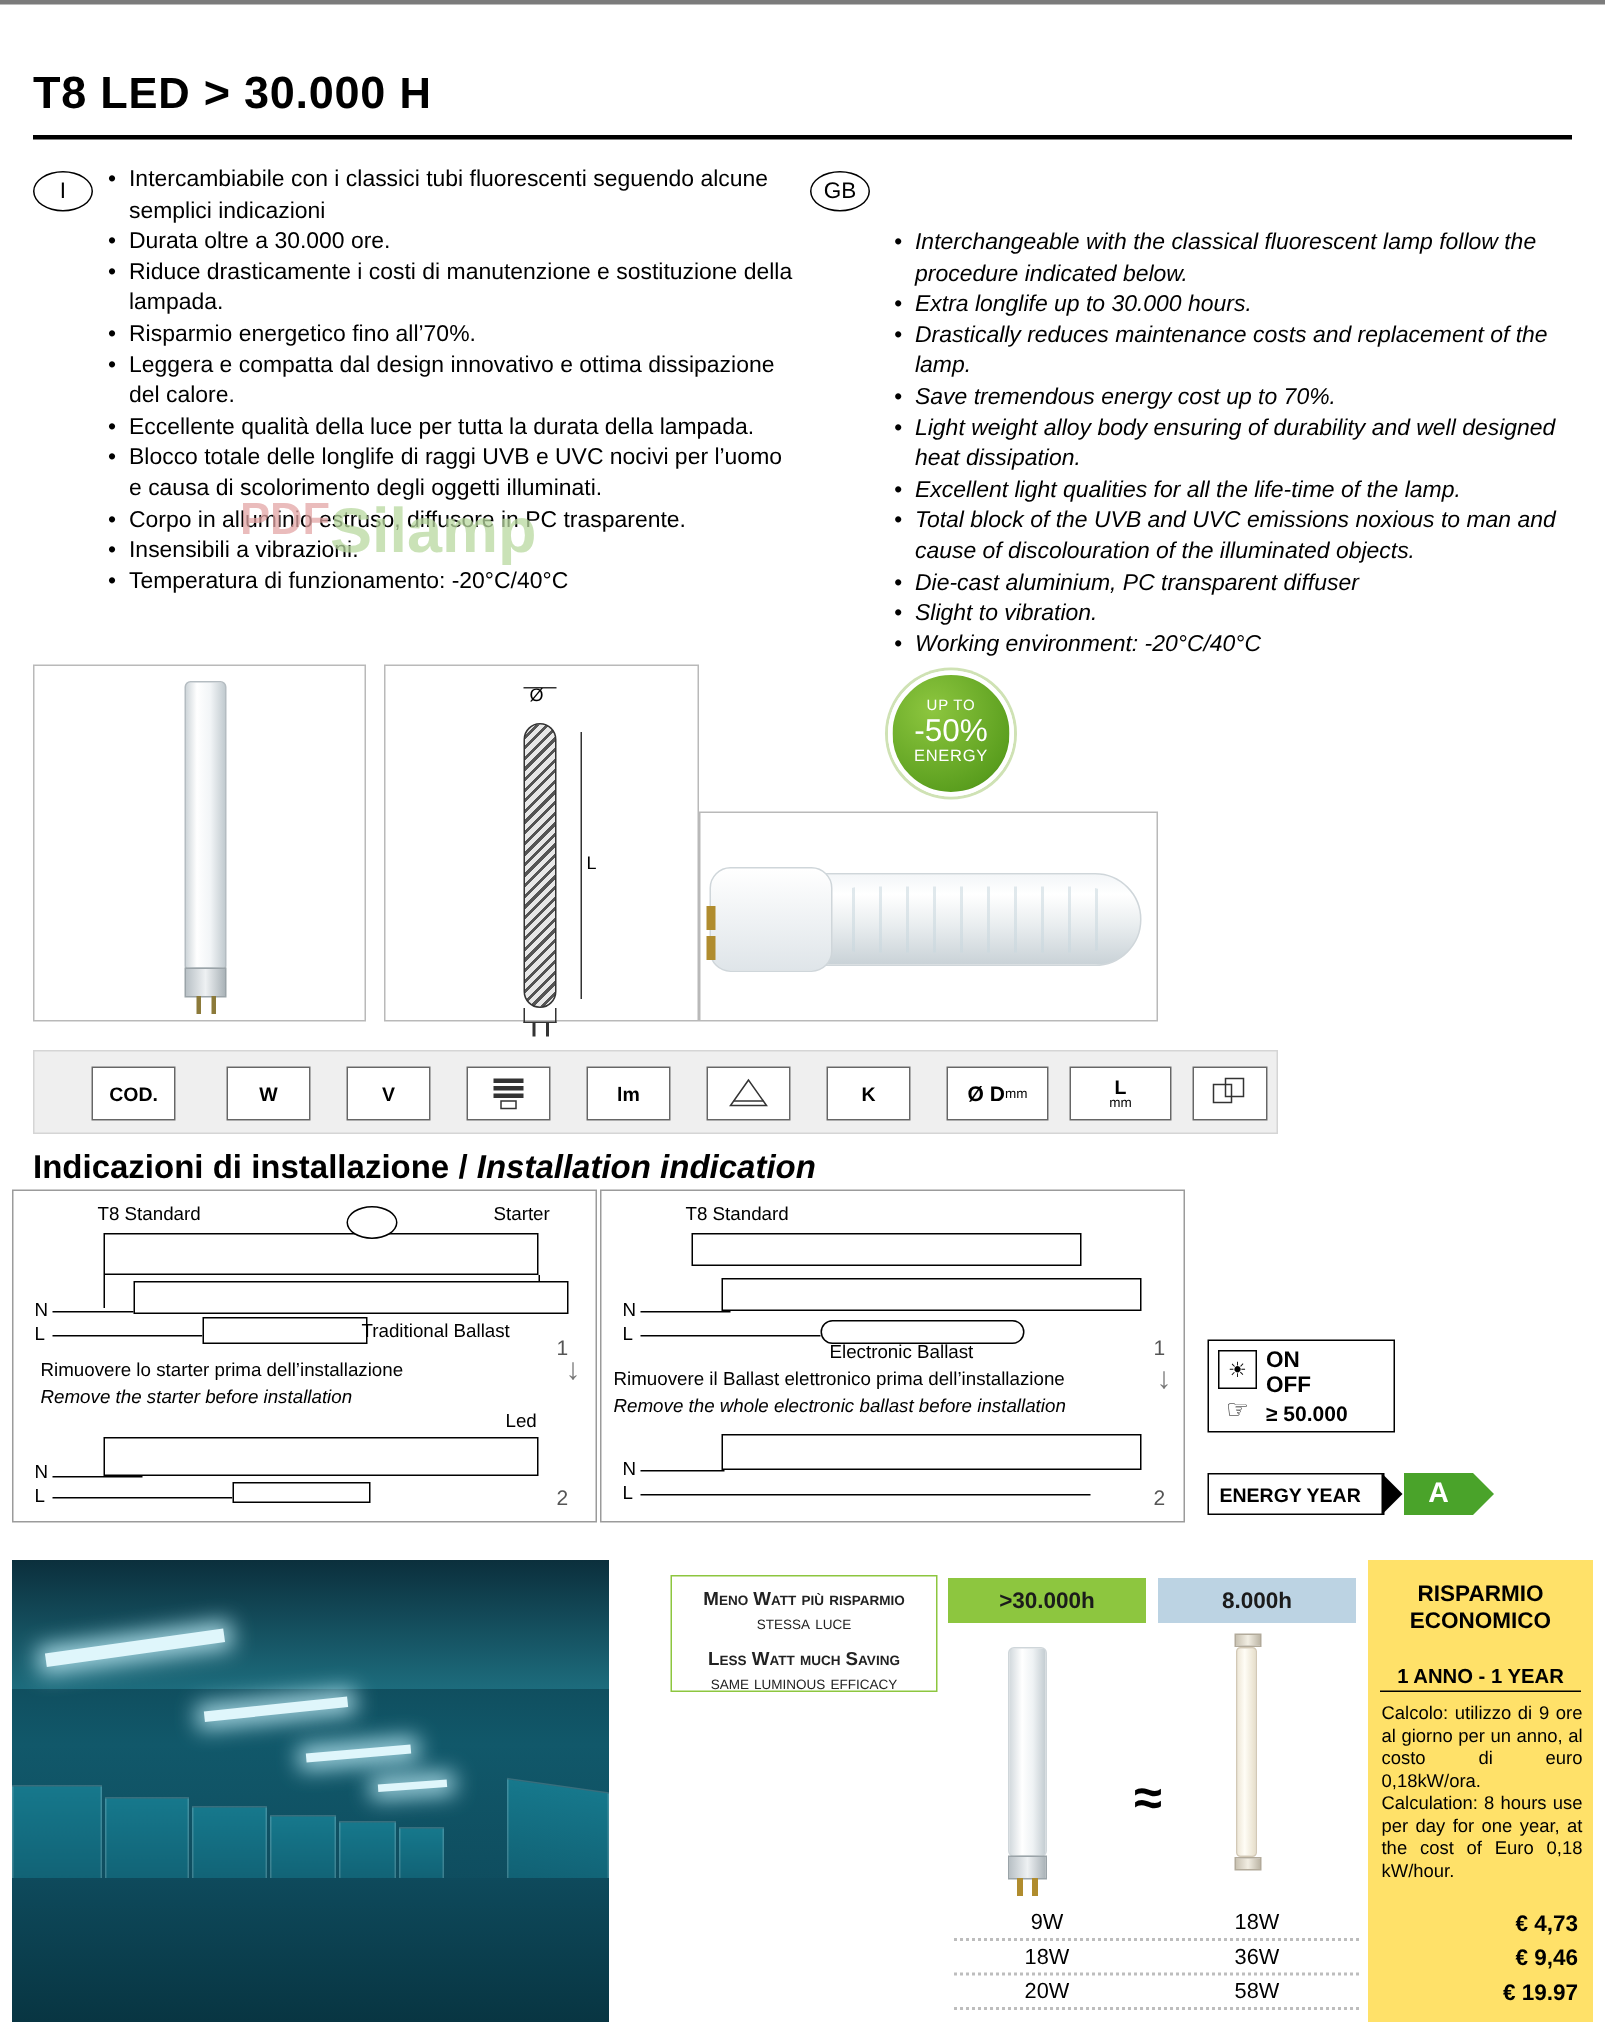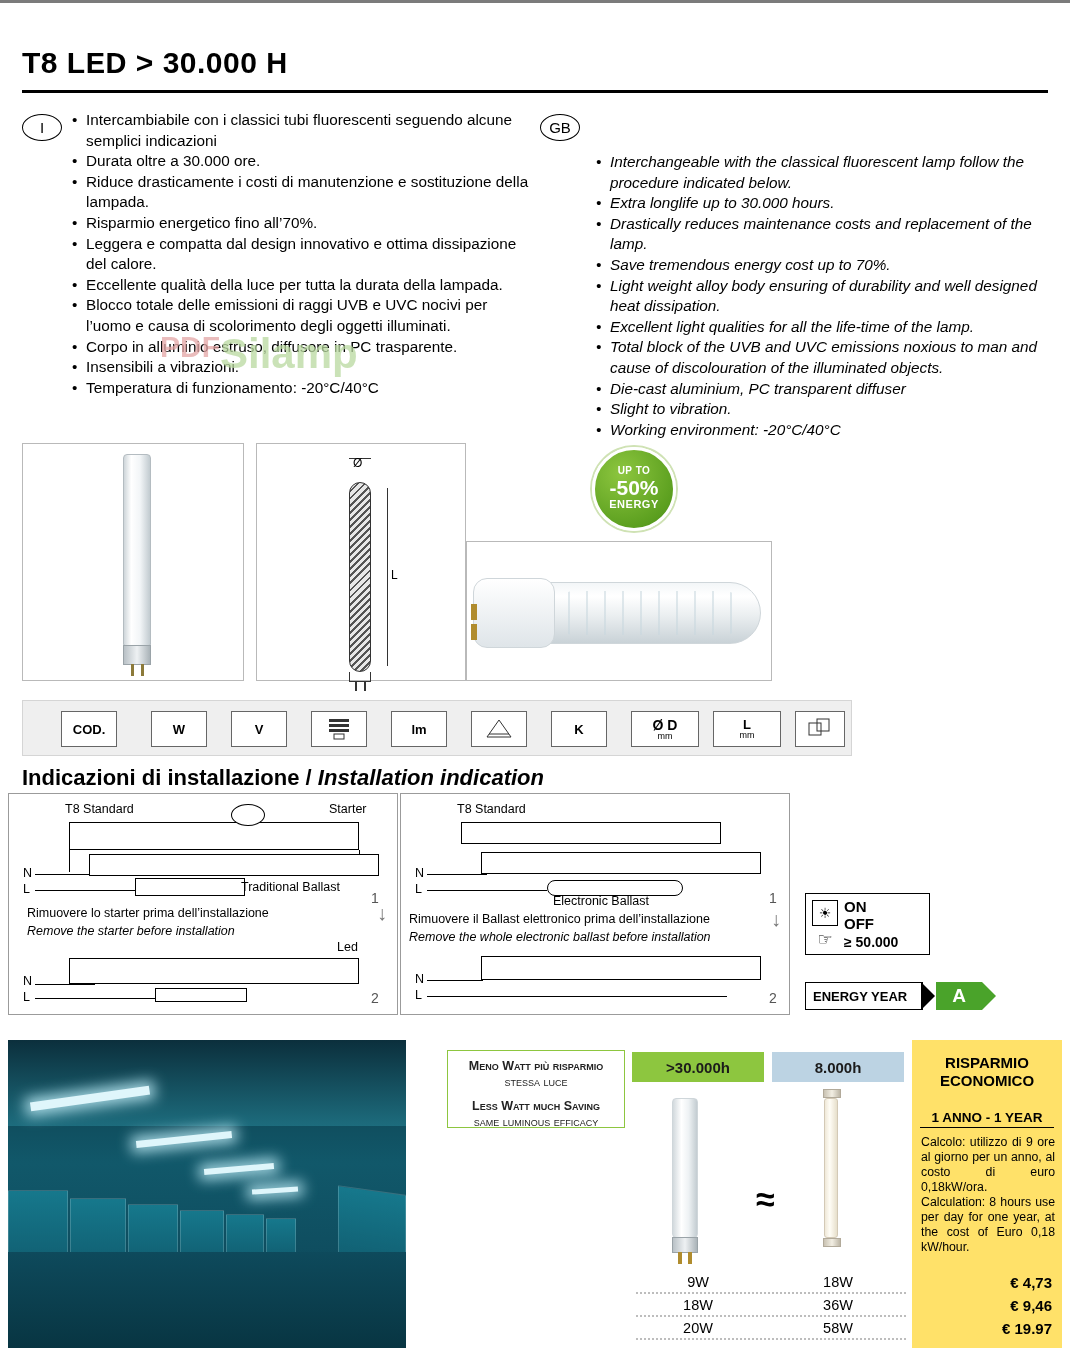--- a/index.html
+++ b/index.html
@@ -78,21 +78,21 @@
     background:repeating-linear-gradient(90deg, rgba(255,255,255,0) 0 16px, rgba(200,215,222,.55) 16px 18px);
   }
   .photo-base { position:absolute; left:6px; top:36px; width:82px; height:70px; border-radius:14px; background:linear-gradient(to bottom,#ffffff,#dfe5e9); border:1px solid #cfd6da; }
   .photo-pin { position:absolute; width:6px; height:16px; background:#b08c2e; }
 
   
   .badge50 {
     position:absolute; left:592px; top:447px; width:84px; height:84px; border-radius:50%;
     background:radial-gradient(circle at 34% 30%, #8dc63f 0%, #5a9e1e 75%, #3e7a12 100%);
     border:3px solid #ffffff; box-shadow:0 0 0 2px #cfe2b4;
-    color:#fff; text-align:center; font-weight:bold; line-height:1.05; padding-top:16px;
+    color:#fff; text-align:center; font-weight:normal; line-height:1.05; padding-top:16px;
   }
   .badge50 .l1 { font-size:10px; letter-spacing:.5px; }
   .badge50 .l2 { font-size:21px; }
   .badge50 .l3 { font-size:11px; letter-spacing:.5px; }
 
   
   .iconstrip { position:absolute; left:22px; top:700px; width:830px; height:56px; background:#efefef; border:1px solid #d5d5d5; }
   .icon-cell {
     position:absolute; top:10px; height:36px; border:1px solid #666; background:#fff;
     display:flex; align-items:center; justify-content:center; font-size:13px; font-weight:bold;
@@ -176,21 +176,21 @@
   <div class="lang-badge" id="lang-it">I</div>
   <div class="lang-badge" id="lang-gb">GB</div>
 
   <ul class="features" id="feat-it">
     <li>Intercambiabile con i classici tubi fluorescenti seguendo alcune semplici indicazioni</li>
     <li>Durata oltre a 30.000 ore.</li>
     <li>Riduce drasticamente i costi di manutenzione e sostituzione della lampada.</li>
     <li>Risparmio energetico fino all’70%.</li>
     <li>Leggera e compatta dal design innovativo e ottima dissipazione del calore.</li>
     <li>Eccellente qualità della luce per tutta la durata della lampada.</li>
-    <li>Blocco totale delle emissioni di raggi UVB e UVC nocivi per l’uomo e causa di scolorimento degli oggetti illuminati.</li>
+    <li>Blocco totale delle longlife di raggi UVB e UVC nocivi per l’uomo e causa di scolorimento degli oggetti illuminati.</li>
     <li>Corpo in alluminio estruso, diffusore in PC trasparente.</li>
     <li>Insensibili a vibrazioni.</li>
     <li>Temperatura di funzionamento: -20°C/40°C</li>
   </ul>
 
   <ul class="features" id="feat-gb">
     <li>Interchangeable with the classical fluorescent lamp follow the procedure indicated below.</li>
     <li>Extra longlife up to 30.000 hours.</li>
     <li>Drastically reduces maintenance costs and replacement of the lamp.</li>
     <li>Save tremendous energy cost up to 70%.</li>
@@ -250,21 +250,21 @@
       </svg>
     </div>
     <div class="icon-cell" style="left:368px; width:56px;">lm</div>
     <div class="icon-cell" style="left:448px; width:56px;">
       <svg width="30" height="22" viewBox="0 0 30 22" aria-hidden="true">
         <path d="M15 2 L3 19 L27 19 Z" fill="none" stroke="#333"></path>
         <path d="M5 16 L25 16" stroke="#333" fill="none"></path>
       </svg>
     </div>
     <div class="icon-cell" style="left:528px; width:56px;">K</div>
-    <div class="icon-cell" style="left:608px; width:68px; flex-direction:column; line-height:1;">
+    <div class="icon-cell" style="left:608px; width:68px; flex-direction:row; line-height:1;">
       <span style="font-size:14px;">Ø D</span>
       <span style="font-size:9px; font-weight:normal;">mm</span>
     </div>
     <div class="icon-cell" style="left:690px; width:68px; flex-direction:column; line-height:1;">
       <span style="font-size:13px;">L</span>
       <span style="font-size:9px; font-weight:normal;">mm</span>
     </div>
     <div class="icon-cell" style="left:772px; width:50px;">
       <svg width="26" height="24" viewBox="0 0 26 24" aria-hidden="true">
         <rect x="2" y="6" width="12" height="12" fill="none" stroke="#333"></rect>

